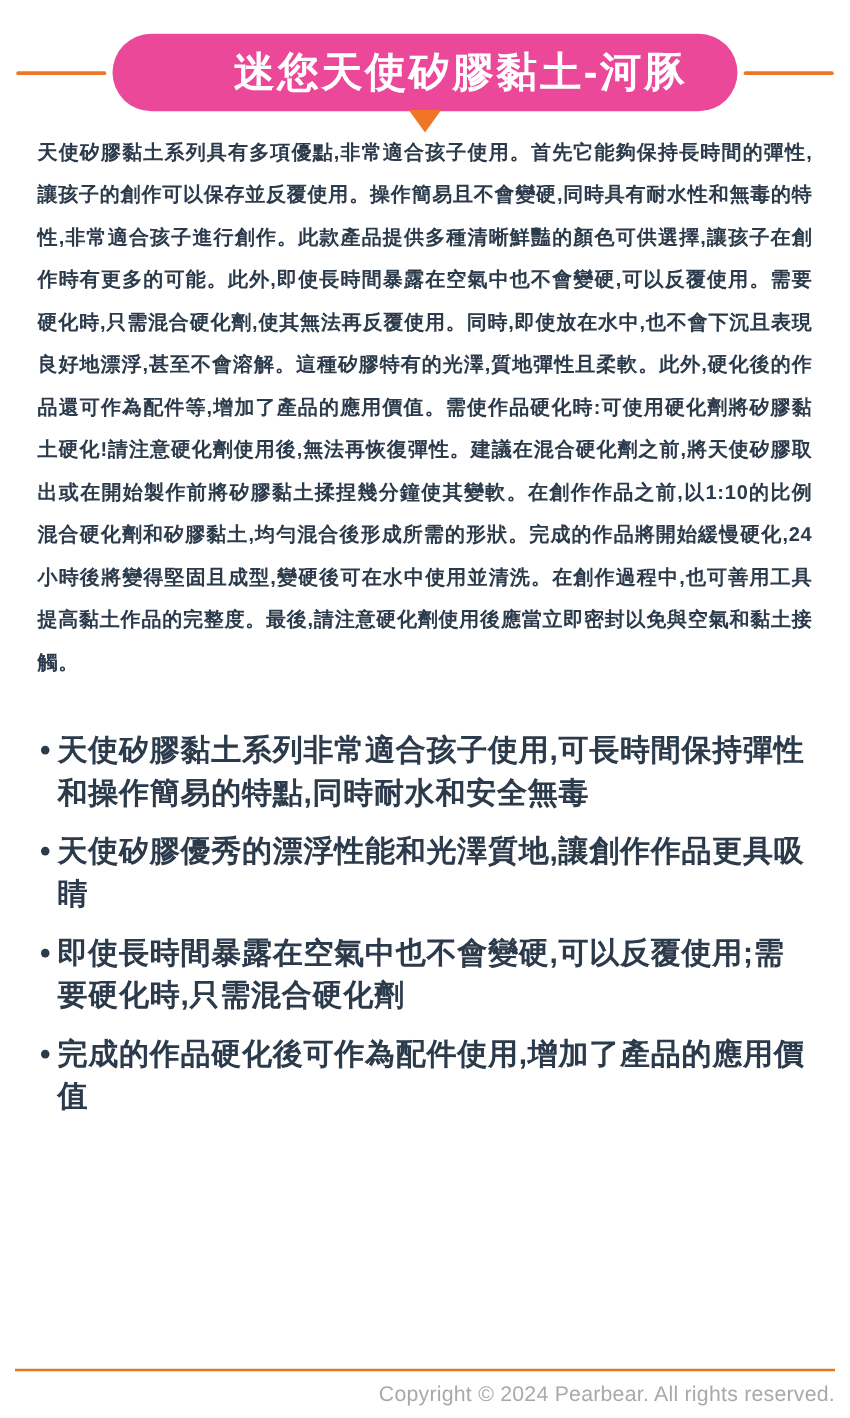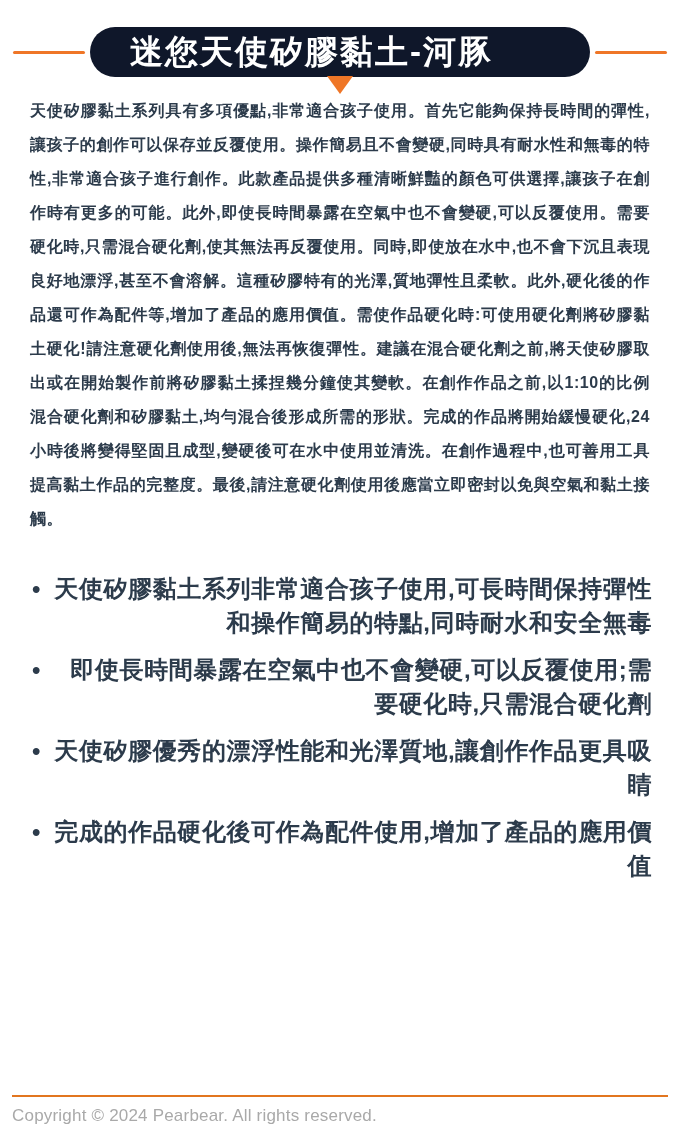--- a/index.html
+++ b/index.html
@@ -25,27 +25,27 @@
   }
   .banner-line {
     flex: 1;
     height: 3px;
     background: #EF7627;
     border-radius: 2px;
   }
   .pill {
     position: relative;
     margin: 0 5px;
-    height: 50px;
+    height: 62px;
     min-width: 500px;
-    background: #0f172a;
+    background: #ec4899;
     border-radius: 34px;
     display: flex;
     align-items: center;
-    justify-content: flex-start;
+    justify-content: flex-end;
     padding: 0 40px;
   }
   .pill-title {
     color: #ffffff;
     font-size: 33px;
     font-weight: 800;
     letter-spacing: 2px;
     white-space: nowrap;
   }
   .pill-tail {
@@ -78,21 +78,20 @@
   }
   .features li {
     position: relative;
     padding-left: 14px;
     font-size: 24px;
     font-weight: 700;
     line-height: 34px;
     letter-spacing: 0.6px;
     color: #2C3B4B;
     margin-bottom: 13px;
-    text-align: right;
   }
   .features li::before {
     content: "•";
     position: absolute;
     left: 0;
     top: 0;
     color: #2C3B4B;
   }
 
   
@@ -101,20 +100,21 @@
     left: 12px;
     right: 12px;
     bottom: 8px;
   }
   .footer-divider {
     height: 2px;
     background: #E2761F;
   }
   .copyright {
     margin-top: 9px;
+    text-align: right;
     font-size: 17px;
     color: #A9A9A9;
     letter-spacing: 0.2px;
   }
 </style>
 </head>
 <body>
 
 <div class="page">
 
@@ -125,22 +125,22 @@
       <span class="pill-tail"></span>
     </div>
     <span class="banner-line"></span>
   </header>
 
   <main>
     <p class="description">天使矽膠黏土系列具有多項優點,非常適合孩子使用。首先它能夠保持長時間的彈性,讓孩子的創作可以保存並反覆使用。操作簡易且不會變硬,同時具有耐水性和無毒的特性,非常適合孩子進行創作。此款產品提供多種清晰鮮豔的顏色可供選擇,讓孩子在創作時有更多的可能。此外,即使長時間暴露在空氣中也不會變硬,可以反覆使用。需要硬化時,只需混合硬化劑,使其無法再反覆使用。同時,即使放在水中,也不會下沉且表現良好地漂浮,甚至不會溶解。這種矽膠特有的光澤,質地彈性且柔軟。此外,硬化後的作品還可作為配件等,增加了產品的應用價值。需使作品硬化時:可使用硬化劑將矽膠黏土硬化!請注意硬化劑使用後,無法再恢復彈性。建議在混合硬化劑之前,將天使矽膠取出或在開始製作前將矽膠黏土揉捏幾分鐘使其變軟。在創作作品之前,以1:10的比例混合硬化劑和矽膠黏土,均勻混合後形成所需的形狀。完成的作品將開始緩慢硬化,24小時後將變得堅固且成型,變硬後可在水中使用並清洗。在創作過程中,也可善用工具提高黏土作品的完整度。最後,請注意硬化劑使用後應當立即密封以免與空氣和黏土接觸。</p>
 
     <ul class="features">
       <li>天使矽膠黏土系列非常適合孩子使用,可長時間保持彈性和操作簡易的特點,同時耐水和安全無毒</li>
+      <li>天使矽膠優秀的漂浮性能和光澤質地,讓創作作品更具吸睛</li>
       <li>即使長時間暴露在空氣中也不會變硬,可以反覆使用;需要硬化時,只需混合硬化劑</li>
-      <li>天使矽膠優秀的漂浮性能和光澤質地,讓創作作品更具吸睛</li>
       <li>完成的作品硬化後可作為配件使用,增加了產品的應用價值</li>
     </ul>
   </main>
 
   <footer class="footer">
     <div class="footer-divider"></div>
     <div class="copyright">Copyright © 2024 Pearbear. All rights reserved.</div>
   </footer>
 
 </div>

